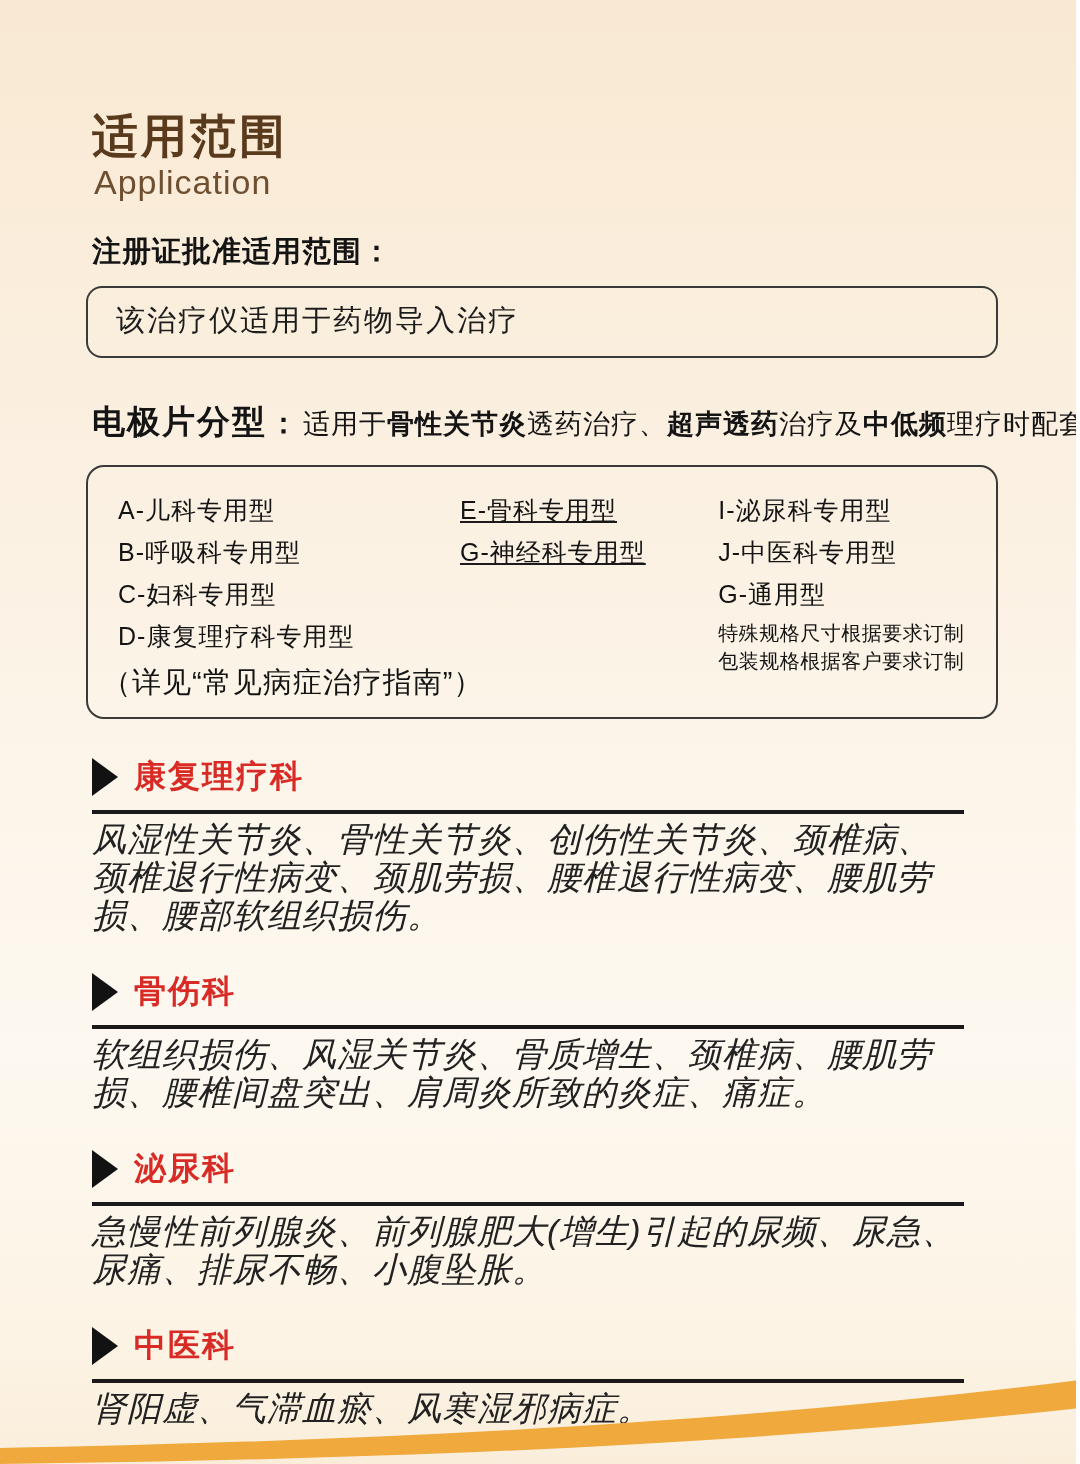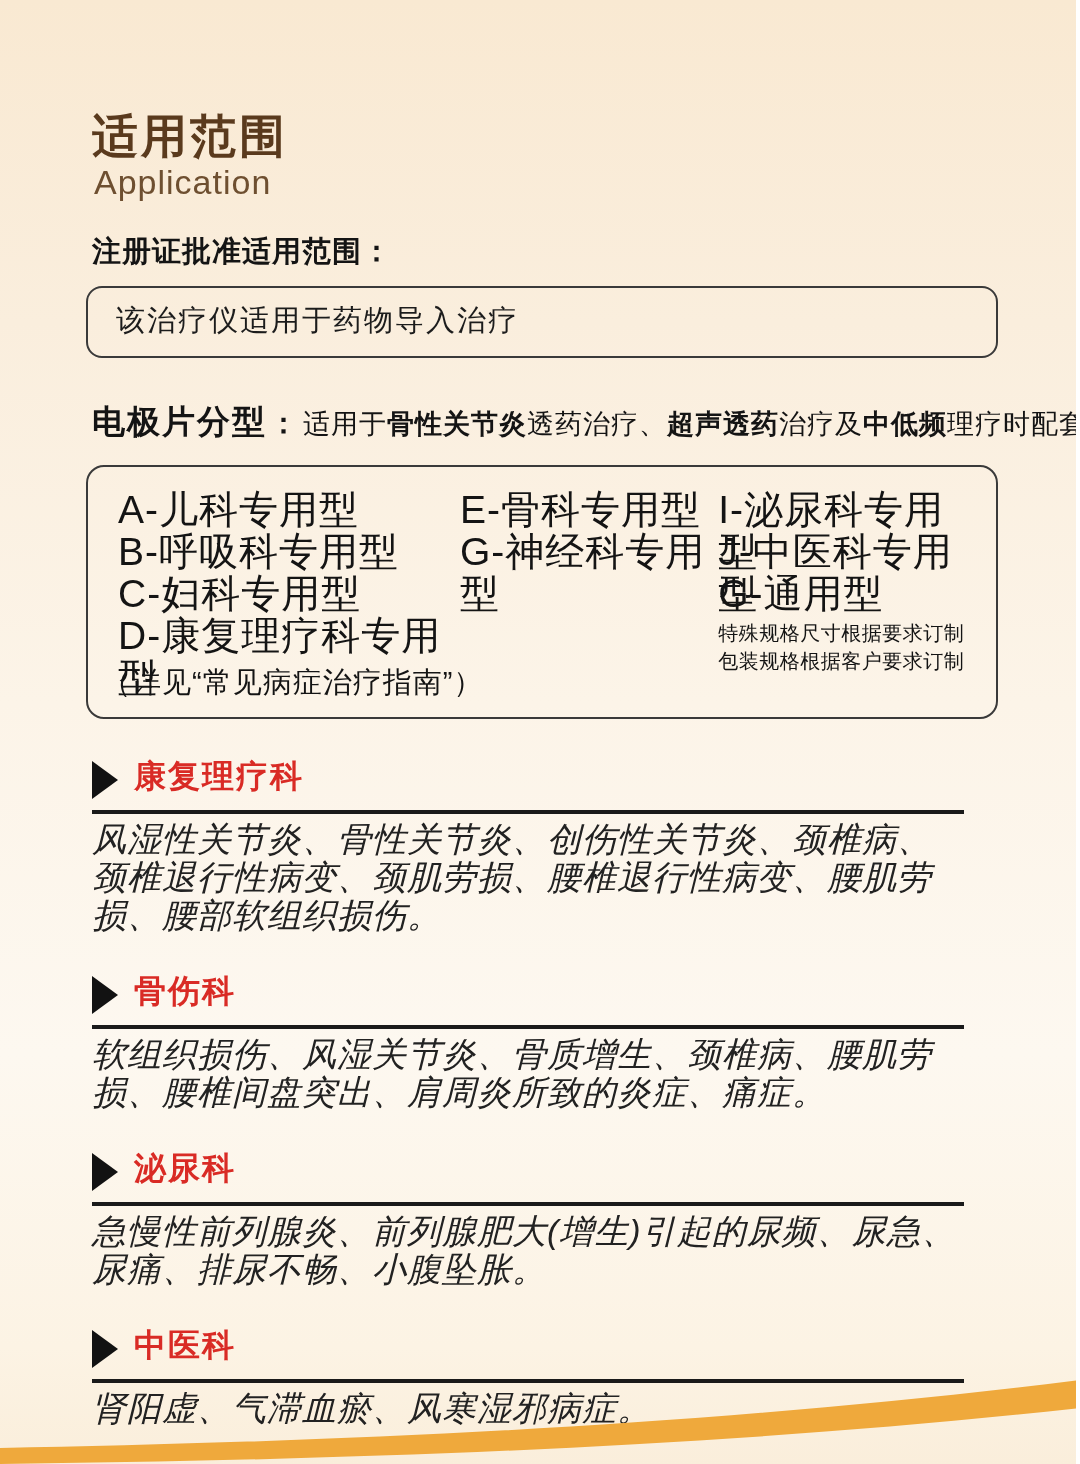--- a/index.html
+++ b/index.html
@@ -53,38 +53,38 @@
   
   .type-box{
     margin:20px 0 0 -6px;
     width:866px;
     border:2px solid #3a3a3a;border-radius:18px;
     padding:22px 12px 14px 30px;
   }
   .type-cols{display:flex;}
   .type-col{display:flex;flex-direction:column;}
   .type-col.c1{width:342px;}
-  .type-col.c2{width:272px;}
+  .type-col.c2{width:272px;text-decoration:underline;}
   .type-col.c3{width:280px;}
   .type-item{
-    font-size:39px;letter-spacing:1px;color:#141414;
+    font-size:25px;letter-spacing:1px;color:#141414;
     line-height:42px;height:42px;
   }
   .type-note{
     margin-top:4px;
     font-size:20px;line-height:28px;letter-spacing:0.5px;color:#141414;
   }
   .type-footnote{
     margin:6px 0 2px -16px;
     font-size:29px;letter-spacing:1px;color:#141414;line-height:38px;
     white-space:nowrap;
   }
   
   .section{margin-top:36px;width:872px;}
-  .sec-header{display:flex;align-items:flex-end;}
+  .sec-header{display:flex;align-items:center;}
   .tri-icon{
     width:0;height:0;
     border-left:26px solid #121212;
     border-top:19px solid transparent;
     border-bottom:19px solid transparent;
     margin-right:16px;
   }
   .sec-title{
     font-size:32px;font-weight:bold;color:#d92b25;letter-spacing:2px;
   }

